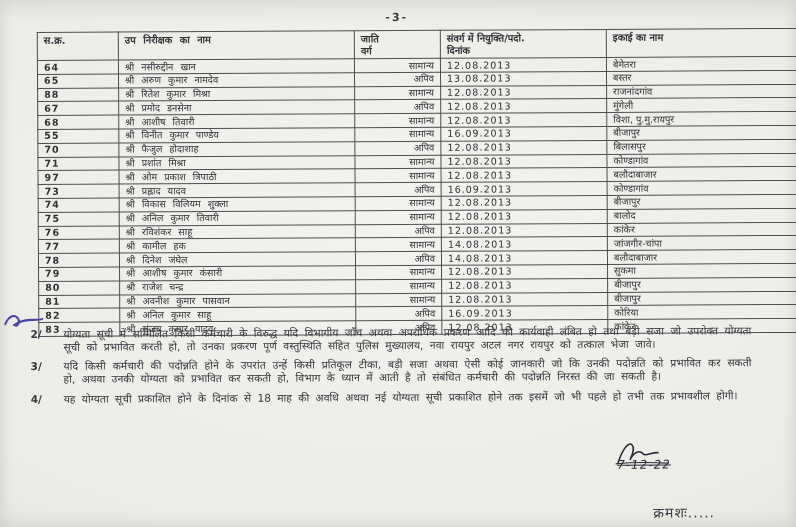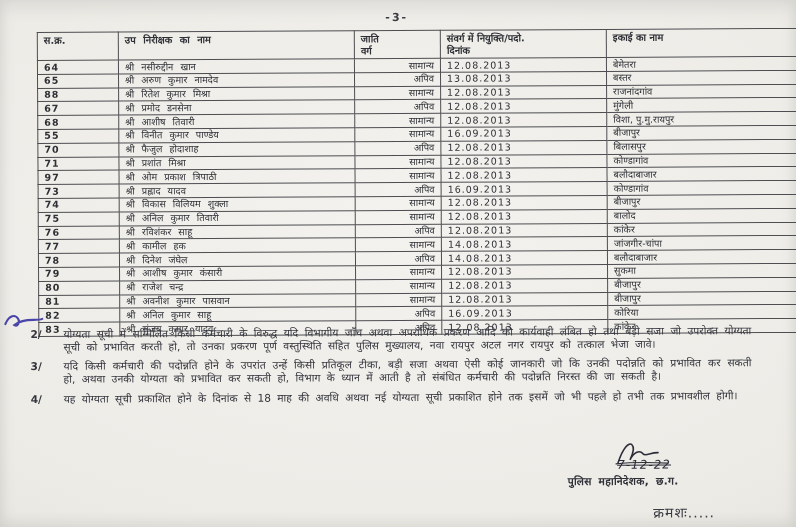--- a/index.html
+++ b/index.html
@@ -248,19 +248,18 @@
         <span class="txt">यह योग्यता सूची प्रकाशित होने के दिनांक से 18 माह की अवधि अथवा नई योग्यता सूची प्रकाशित होने तक इसमें जो भी पहले हो तभी तक प्रभावशील होगी।</span>
       </div>
     </div>
 
     <div class="sign-block">
       <svg class="sign-scribble" width="58" height="26" viewBox="0 0 58 26">
         <path d="M4,23 C9,8 15,2 18,5 C21,8 18,16 16,20 C20,12 26,10 29,14 C31,17 36,13 44,13" fill="none" stroke="#2c2d38" stroke-width="1.6" stroke-linecap="round"></path>
         <path d="M2,24 C16,22.5 34,22.5 54,23.5" fill="none" stroke="#2c2d38" stroke-width="1.2" stroke-linecap="round"></path>
       </svg>
       <div class="sign-date">7-12-22</div>
-      <div class="sign-title">पुलिस महानिदेशक, छ.ग.</div>
     </div>
 
     <div class="continuation">क्रमशः.....</div>
 
   </div>
 </div>
 
 </body></html>

